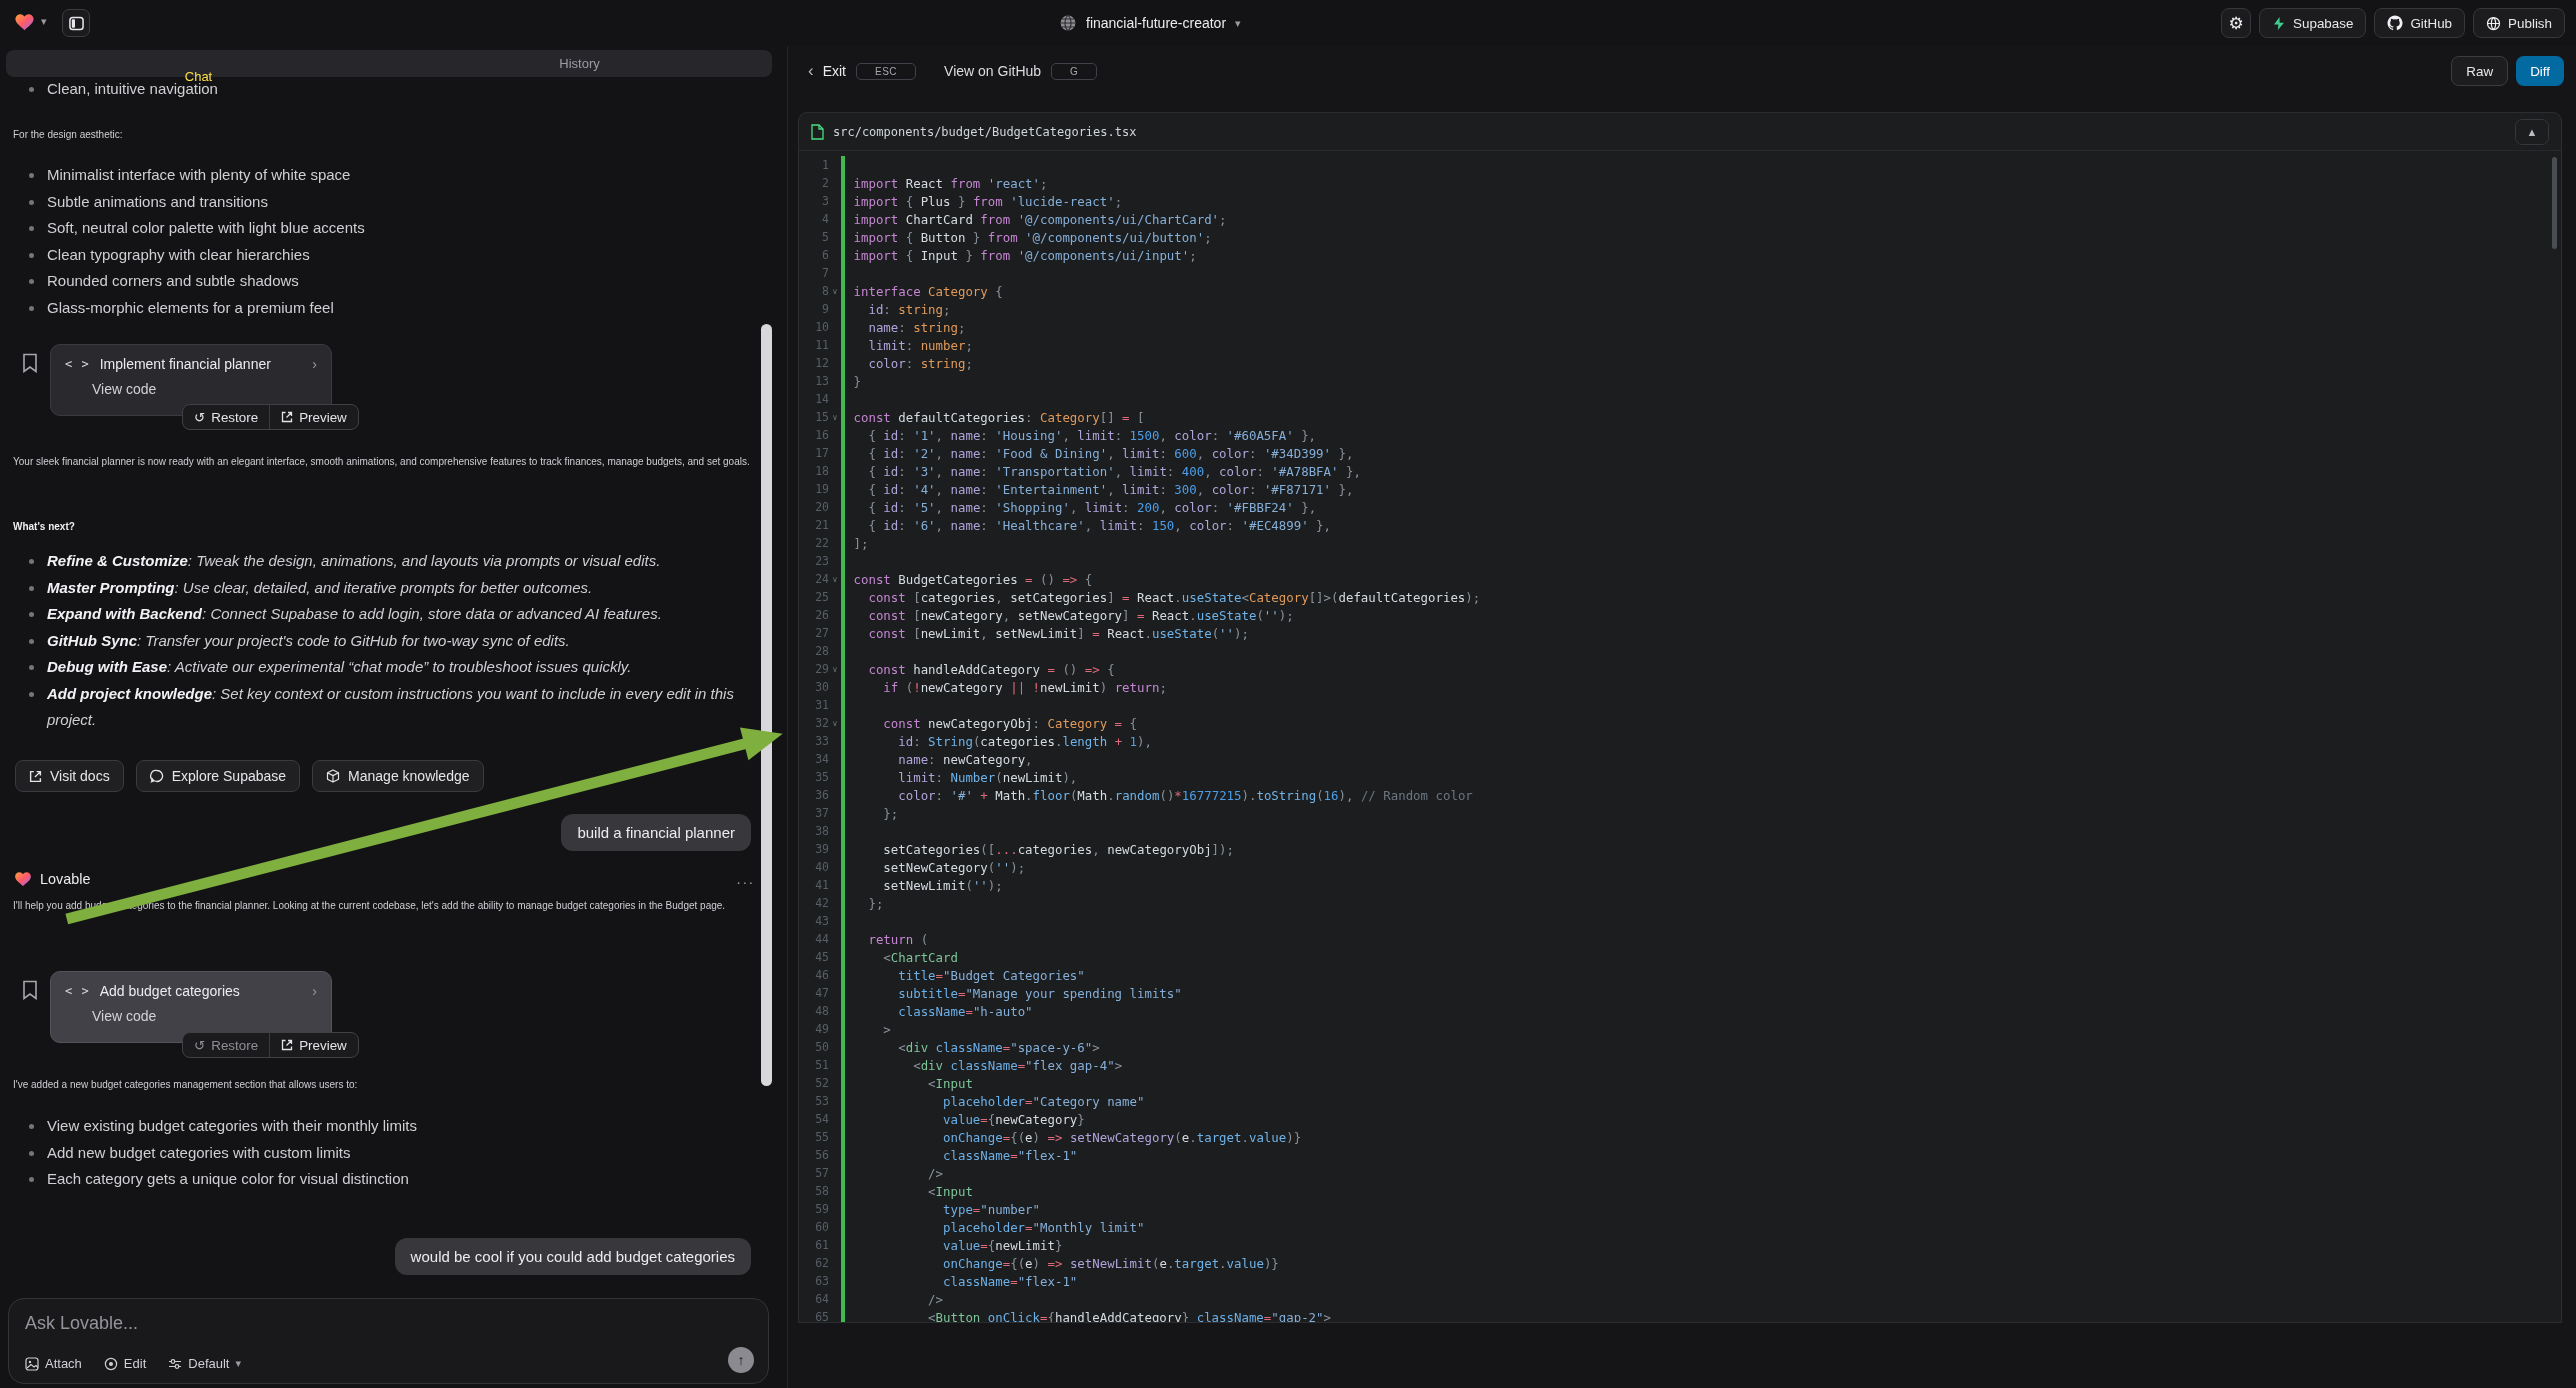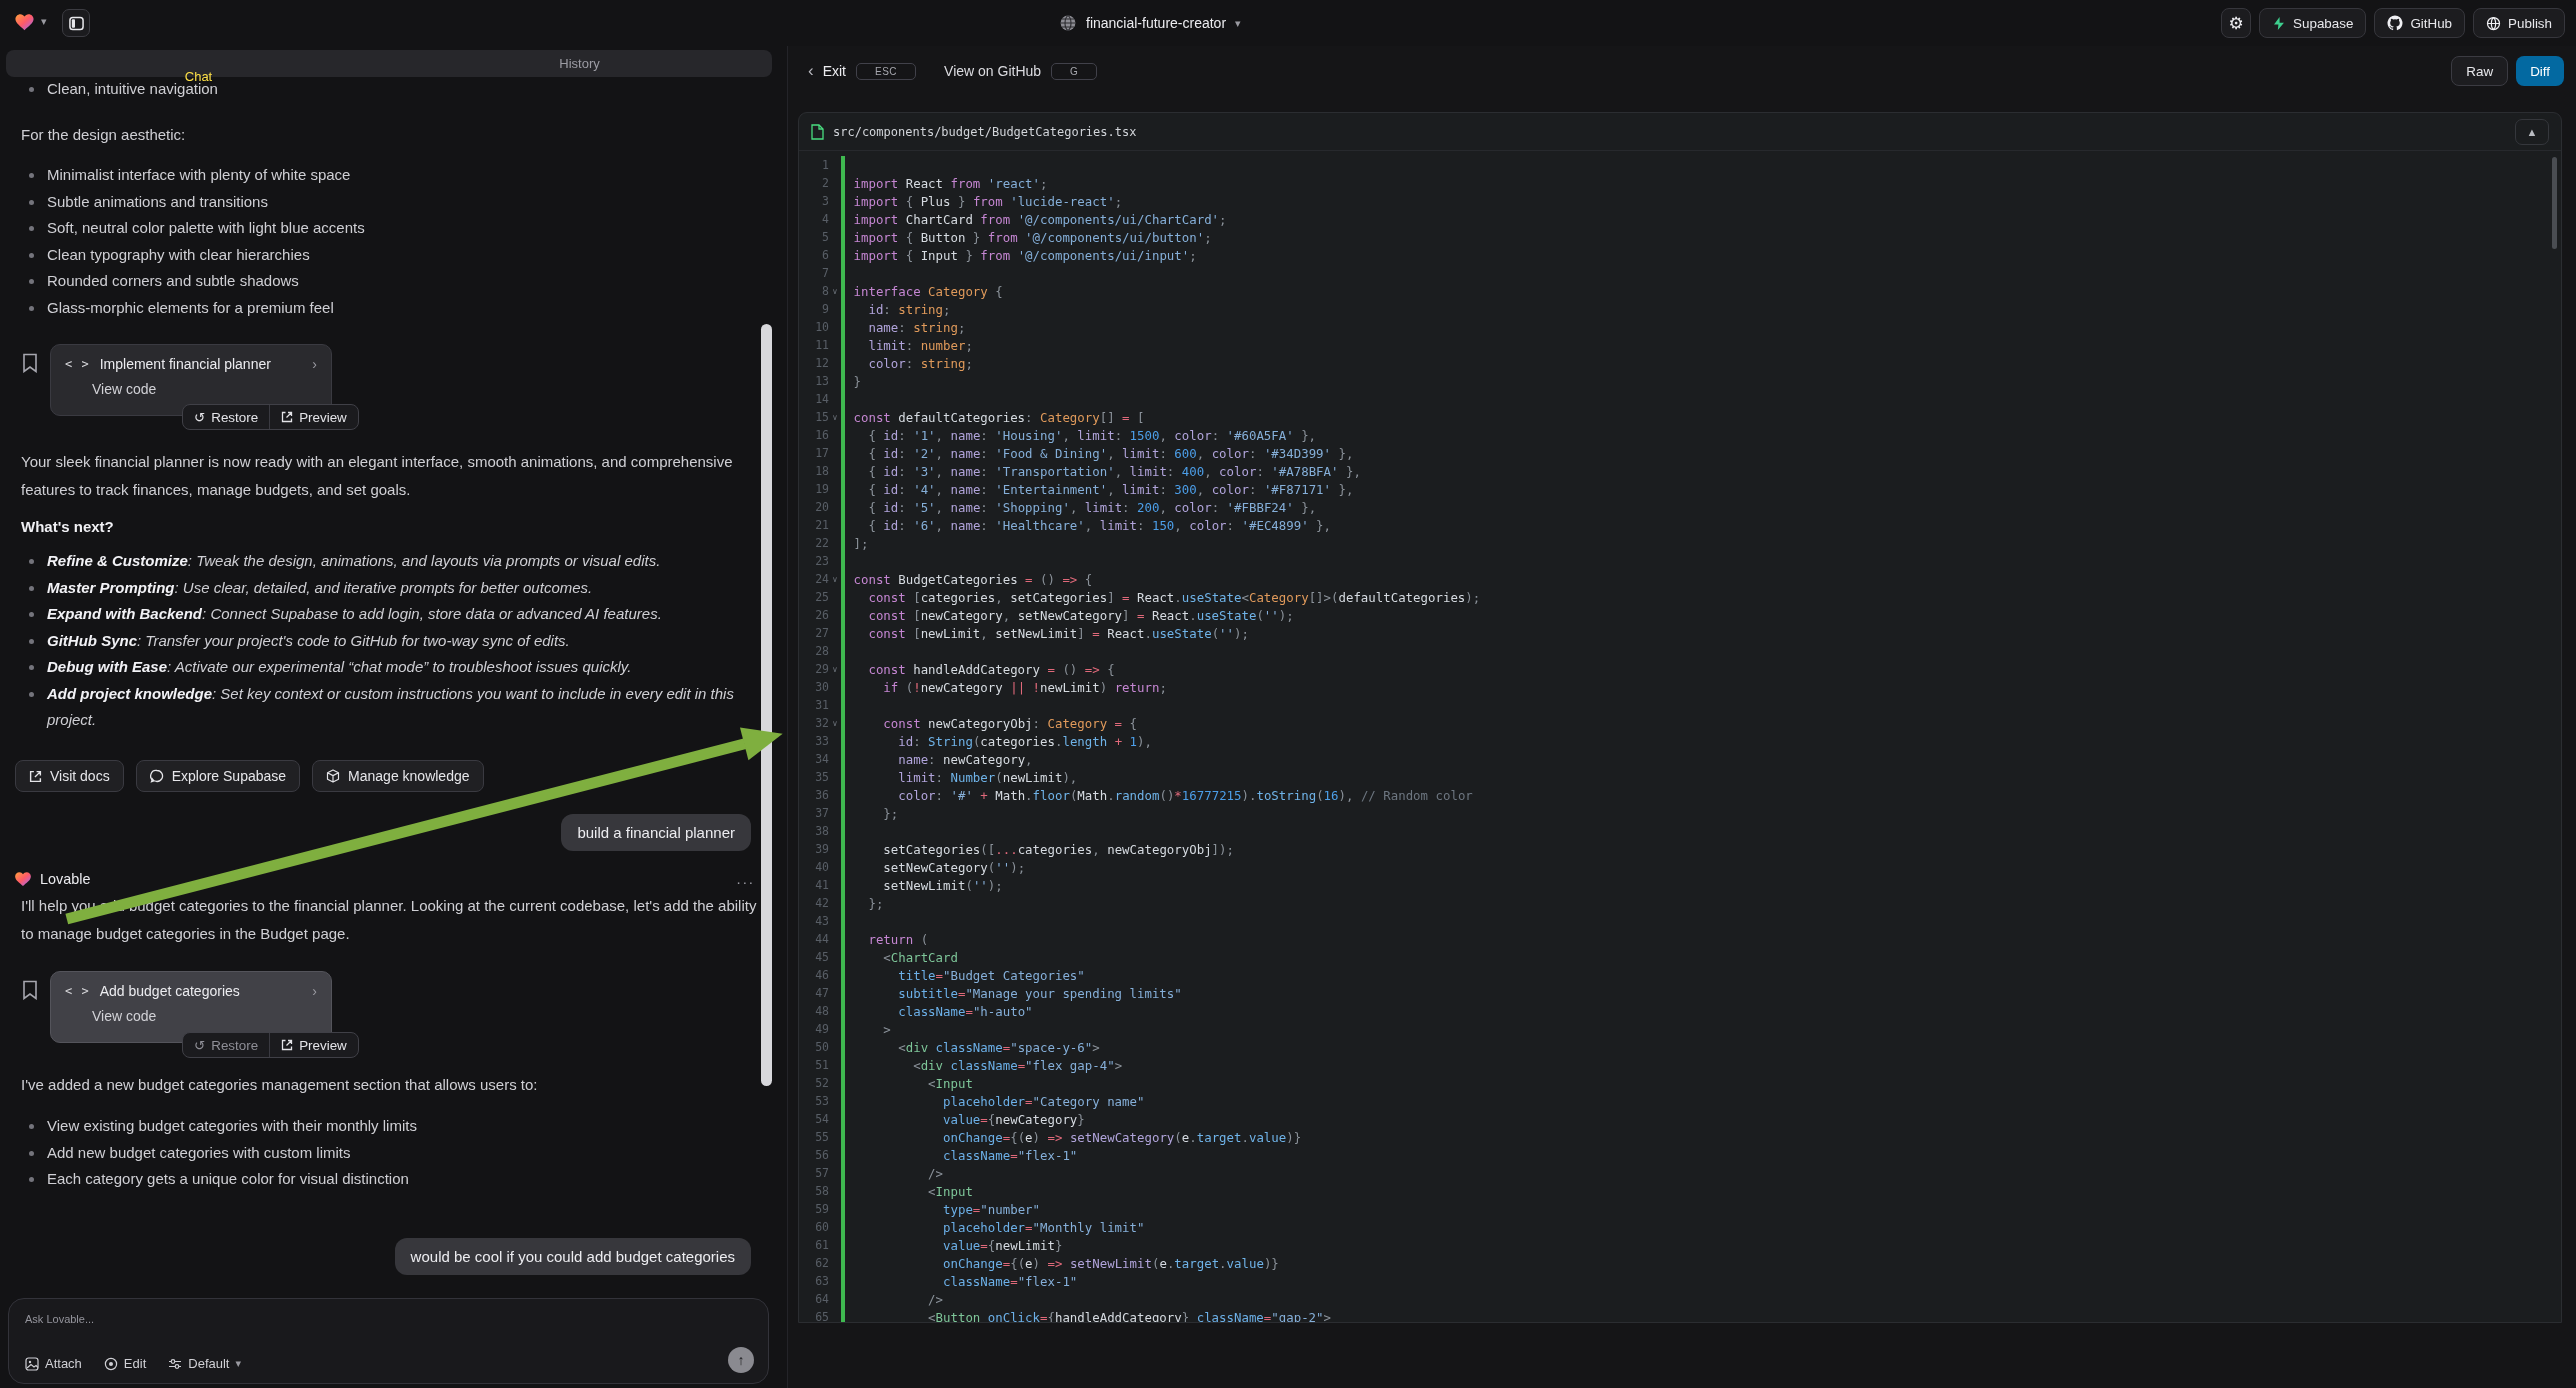--- a/index.html
+++ b/index.html
@@ -21,21 +21,21 @@
   .tb-btn.icon-only { width:30px; padding:0; justify-content:center; }
 
   
   #chat-panel { position:absolute; left:0; top:46px; width:787px; height:1342px; background:#131315; }
   #tabs { position:absolute; left:6px; top:4px; width:766px; height:27px; background:#27272b; border-radius:8px;
     display:flex; padding:2px; }
   .tab { flex:1; display:flex; align-items:center; justify-content:center; font-size:13px; color:#9c9ca4;
     border-radius:6px; cursor:pointer; }
   .tab.active { background:#47474d; color:#fde047;margin-top:24px; }
 
-  .para { position:absolute; left:13px; width:742px; font-size:15px; line-height:28px; color:#cfcfd4;margin-left:8px; }
+  .para { position:absolute; left:13px; width:742px; font-size:10px; line-height:28px; color:#cfcfd4; }
   .bold-head { font-weight:bold; color:#f0f0f4; }
   ul.blist { list-style:none; position:absolute; left:13px; width:737px; }
   ul.blist li { position:relative; padding-left:34px; font-size:15px; line-height:26.5px; color:#cfcfd4; }
   ul.blist li::before { content:""; position:absolute; left:16px; top:11px; width:5px; height:5px; border-radius:50%;
     background:#74747c; }
   ul.blist li b { color:#f2f2f6; }
 
   .msg-card { position:absolute; left:50px; width:282px; height:72px; border-radius:10px; background:#2a2a2e;
     border:1px solid #3a3a41; padding:11px 14px; cursor:pointer; }
   .msg-card.hl { background:#414147; border-color:#54545b; }
@@ -59,21 +59,21 @@
 
   .lovable-row { position:absolute; left:14px; width:741px; display:flex; align-items:center; gap:8px; }
   .lovable-row .lname { font-size:14.4px; color:#ececf0; }
   .lovable-row .more { margin-left:auto; color:#9a9aa2; font-size:15px; letter-spacing:2px; cursor:pointer; }
 
   #chat-scrollbar { position:absolute; left:761px; top:278px; width:11px; height:762px; border-radius:6px;
     background:#d8d8dc; }
 
   #input-box { position:absolute; left:8px; top:1252px; width:761px; height:86px; background:#19191c;
     border:1px solid #33333a; border-radius:16px; padding:14px 16px; }
-  #input-box .placeholder { font-size:11px; color:#94949c; }
+  #input-box .placeholder { font-size:18px; color:#94949c; }
   #input-tools { position:absolute; left:16px; bottom:12px; display:flex; align-items:center; gap:22px;
     font-size:13px; color:#d0d0d5; }
   .tool { display:flex; align-items:center; gap:6px; cursor:pointer; }
   #send-btn { position:absolute; right:14px; bottom:10px; width:26px; height:26px; border-radius:50%;
     background:#8a8a90; color:#1b1b1e; display:flex; align-items:center; justify-content:center;
     font-size:14px; font-weight:bold; cursor:pointer; }
 
   
   #code-panel { position:absolute; left:787px; top:46px; width:1789px; height:1342px; background:#151517;
     border-left:1px solid #242429; }

